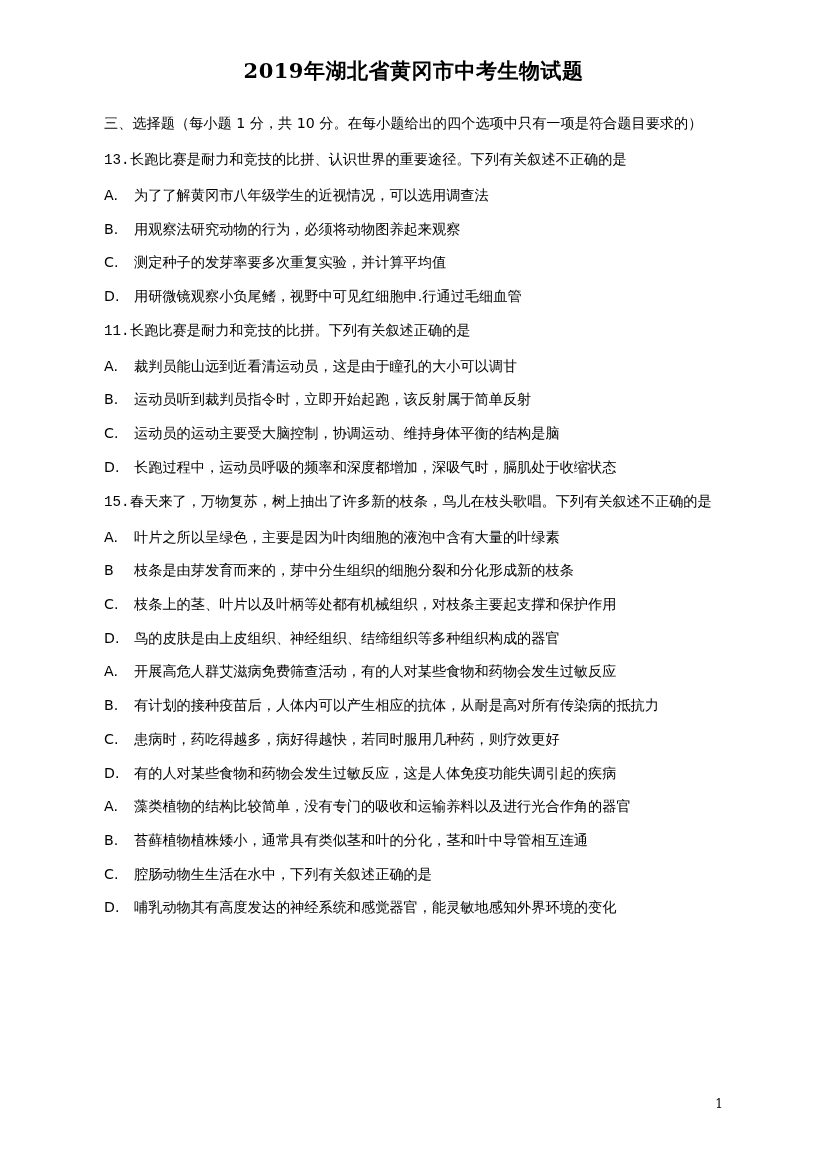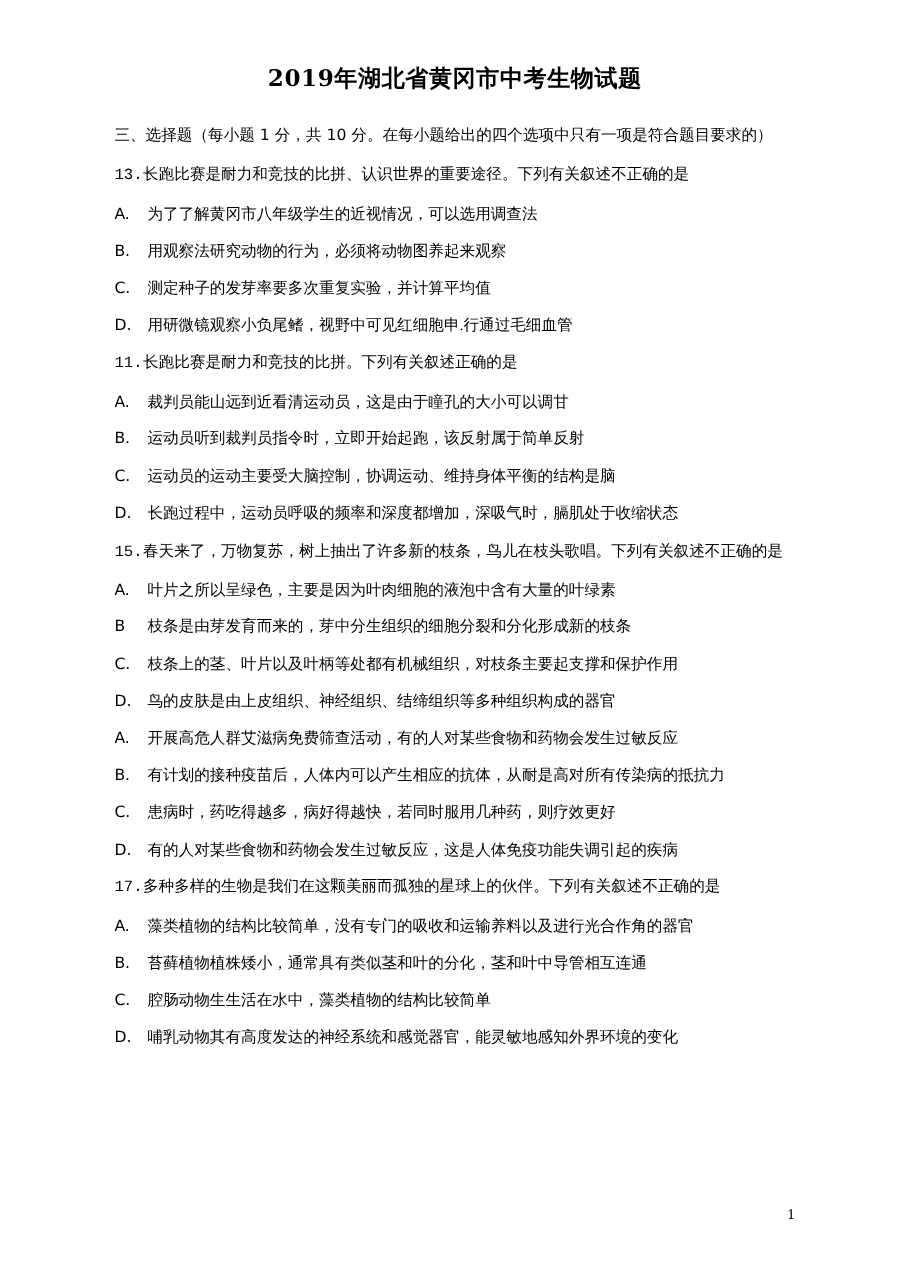--- a/index.html
+++ b/index.html
@@ -56,21 +56,20 @@
     display: flex;
     align-items: flex-start;
   }
   .opt .lbl {
     display: inline-block;
     width: 30px;
     flex: 0 0 30px;
   }
   .opt .txt {
     flex: 1 1 auto;
-    font-family: Liberation Serif, serif;
   }
   .qblock {
     margin-bottom: 4px;
   }
   .page-num {
     position: absolute;
     right: 104px;
     bottom: 58px;
     font-size: 12px;
     font-family: "DejaVu Serif", "Liberation Serif", serif;
@@ -164,34 +163,31 @@
       <span class="lbl">C.</span>
       <span class="txt">患病时，药吃得越多，病好得越快，若同时服用几种药，则疗效更好</span>
     </p>
     <p class="opt">
       <span class="lbl">D.</span>
       <span class="txt">有的人对某些食物和药物会发生过敏反应，这是人体免疫功能失调引起的疾病</span>
     </p>
   </div>
 
   <div class="qblock">
-    <p class="q-stem">
-      <span class="num">17.</span><span>多种多样的生物是我们在这颗美丽而孤独的星球上的伙伴。下列有关叙述不正确的是</span>
-    </p>
     <p class="opt">
       <span class="lbl">A.</span>
       <span class="txt">藻类植物的结构比较简单，没有专门的吸收和运输养料以及进行光合作角的器官</span>
     </p>
     <p class="opt">
       <span class="lbl">B.</span>
       <span class="txt">苔藓植物植株矮小，通常具有类似茎和叶的分化，茎和叶中导管相互连通</span>
     </p>
     <p class="opt">
       <span class="lbl">C.</span>
-      <span class="txt">腔肠动物生生活在水中，藻类植物的结构比较简单</span>
+      <span class="txt">腔肠动物生生活在水中，下列有关叙述正确的是</span>
     </p>
     <p class="opt">
       <span class="lbl">D.</span>
       <span class="txt">哺乳动物其有高度发达的神经系统和感觉器官，能灵敏地感知外界环境的变化</span>
     </p>
   </div>
 
   <div class="page-num">1</div>
 
 </div>

